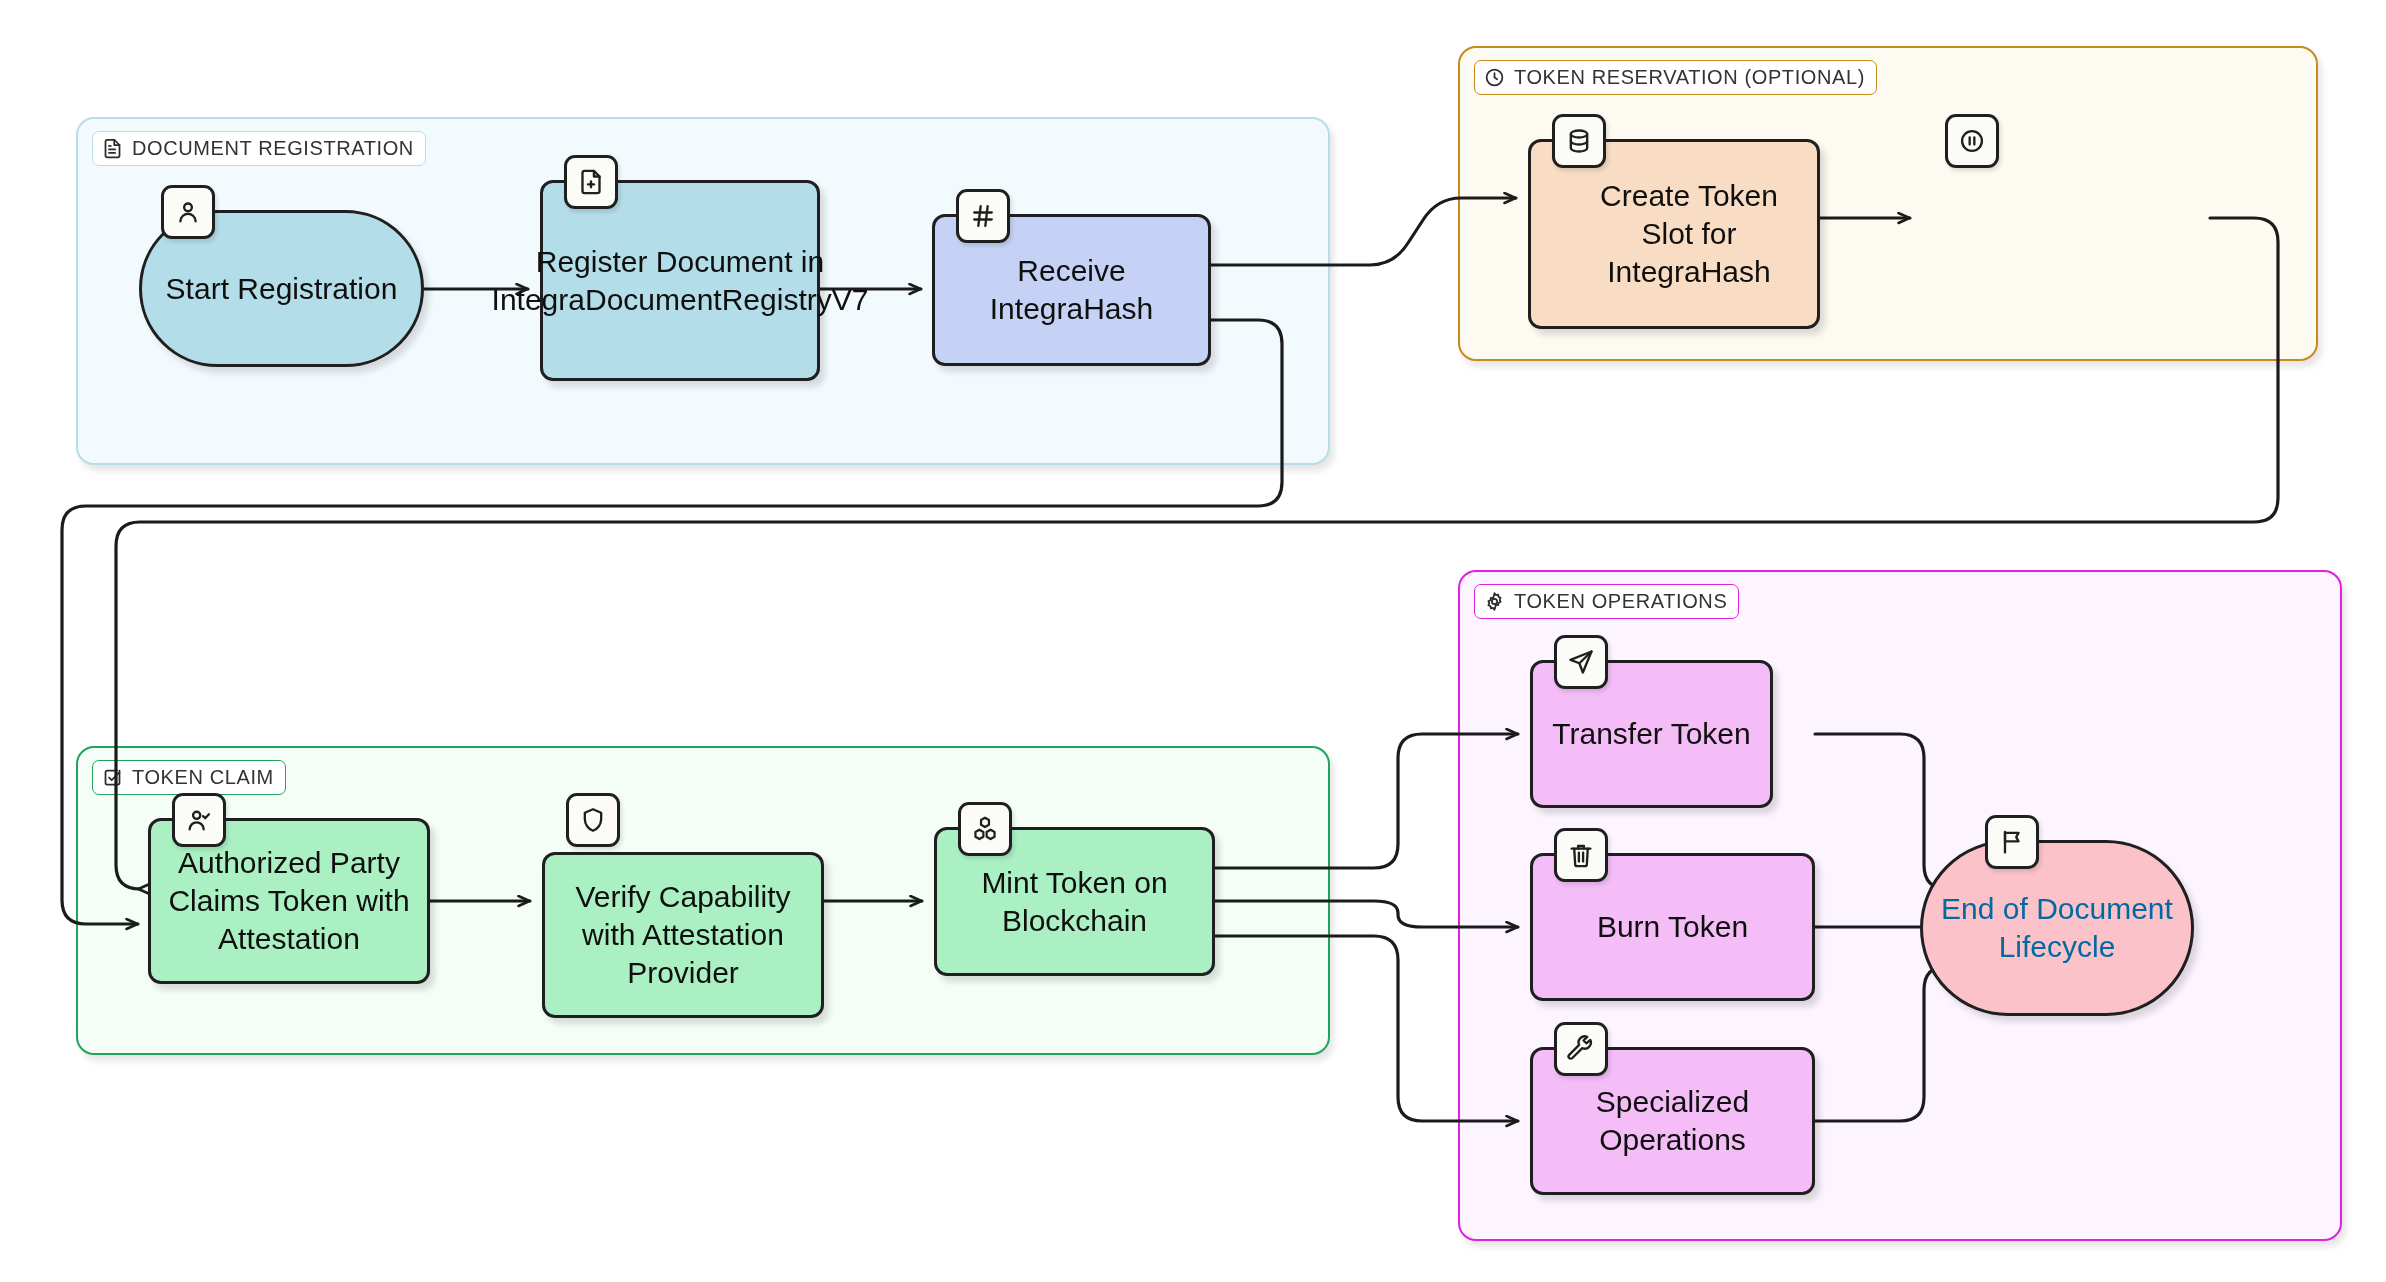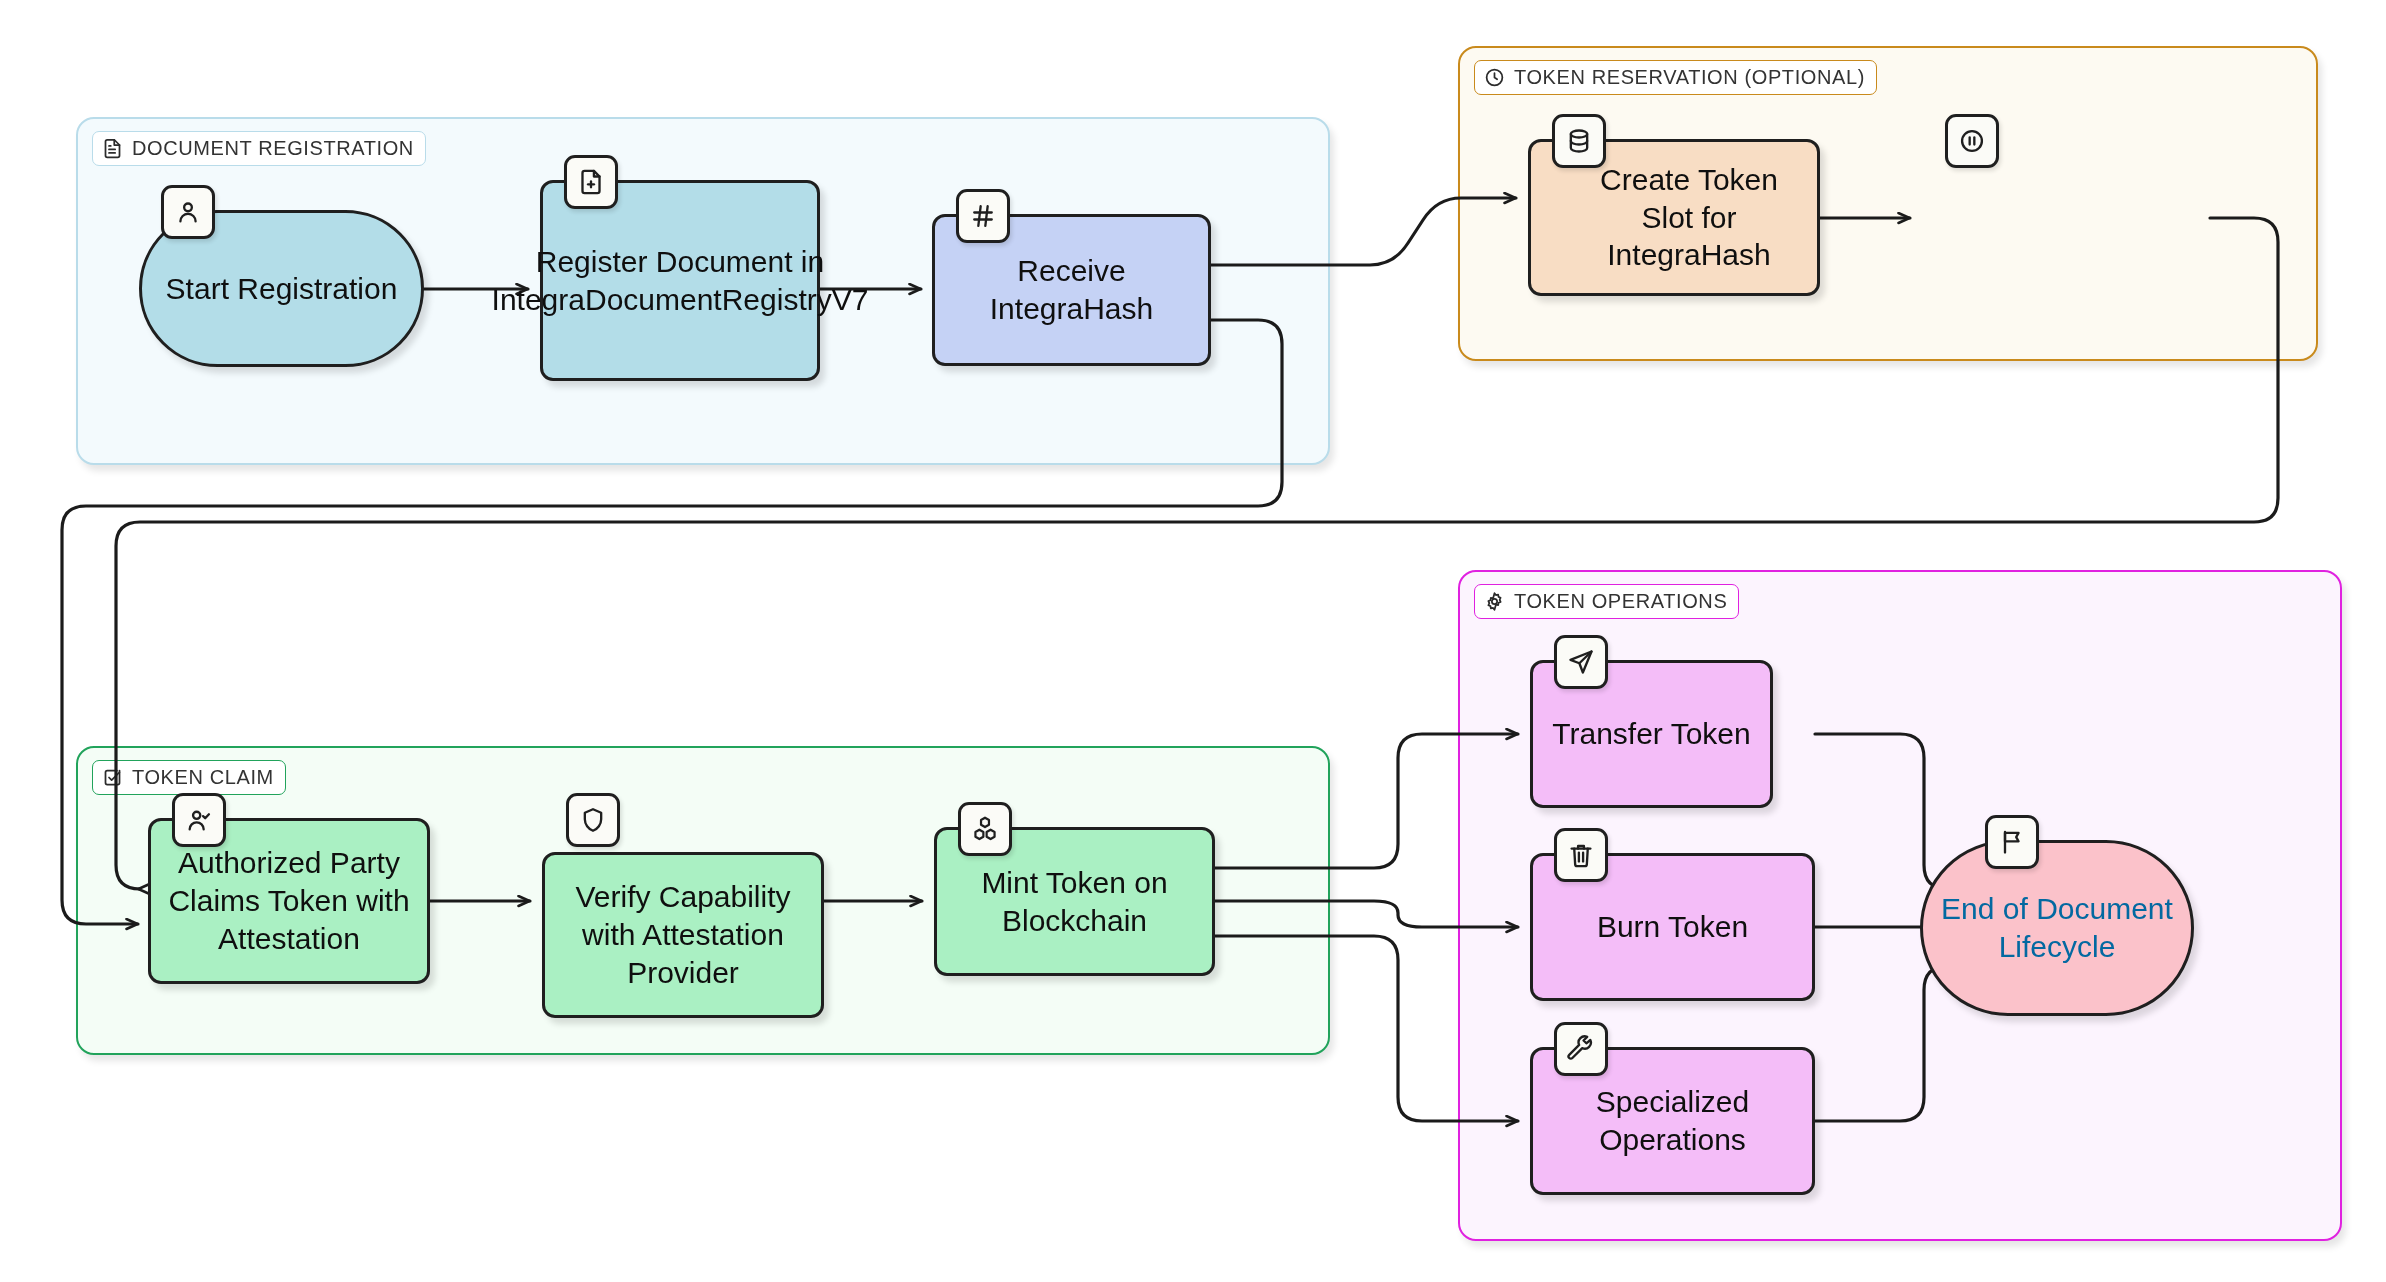--- a/index.html
+++ b/index.html
@@ -150,21 +150,21 @@
   </div>
   <div class="node-badge" id="bd-receive-integrahash" style="left: 956px; top: 189px;">
     <svg width="28" height="28" viewBox="0 0 24 24" fill="none" stroke="#1f1f1f" stroke-width="2" stroke-linecap="round" stroke-linejoin="round">
       <path d="M4.5 9h15"></path>
         <path d="M4.5 15h15"></path>
         <path d="M10 3.5 8 20.5"></path>
         <path d="M16 3.5 14 20.5"></path>
     </svg>
   </div>
 
-  <div class="node" id="nd-create-token-slot" style="left: 1528px; top: 139px; width: 292px; height: 157px; background: rgb(248, 221, 196); border-color: rgb(31, 31, 31); color: rgb(15, 15, 15); padding-left: 40px;">
+  <div class="node" id="nd-create-token-slot" style="left: 1528px; top: 139px; width: 292px; height: 190px; background: rgb(248, 221, 196); border-color: rgb(31, 31, 31); color: rgb(15, 15, 15); padding-left: 40px;">
     <span class="node-text">Create Token Slot for IntegraHash</span>
   </div>
   <div class="node-badge" id="bd-create-token-slot" style="left: 1552px; top: 114px;">
     <svg width="28" height="28" viewBox="0 0 24 24" fill="none" stroke="#1f1f1f" stroke-width="2" stroke-linecap="round" stroke-linejoin="round">
       <ellipse cx="12" cy="6" rx="7" ry="3"></ellipse>
       <path d="M5 6v12c0 1.7 3.1 3 7 3s7-1.3 7-3V6"></path>
       <path d="M5 12c0 1.7 3.1 3 7 3s7-1.3 7-3"></path>
     </svg>
   </div>
 

